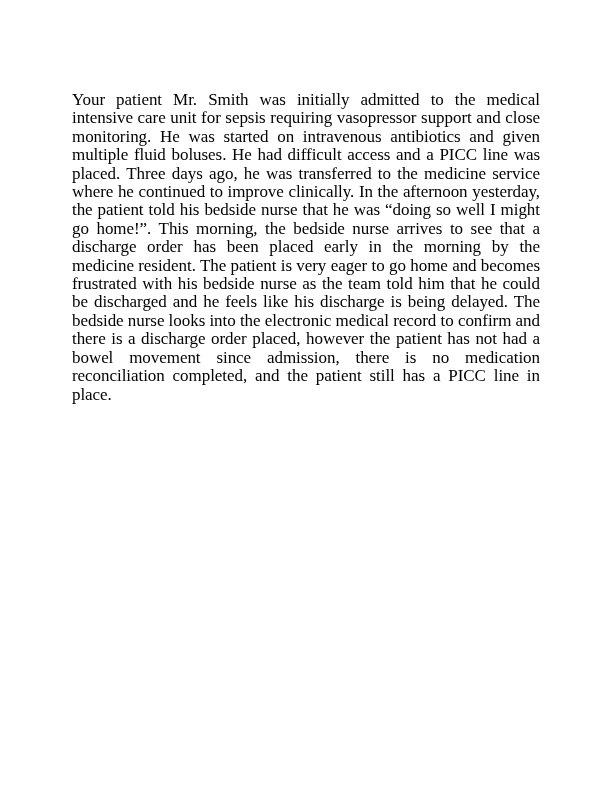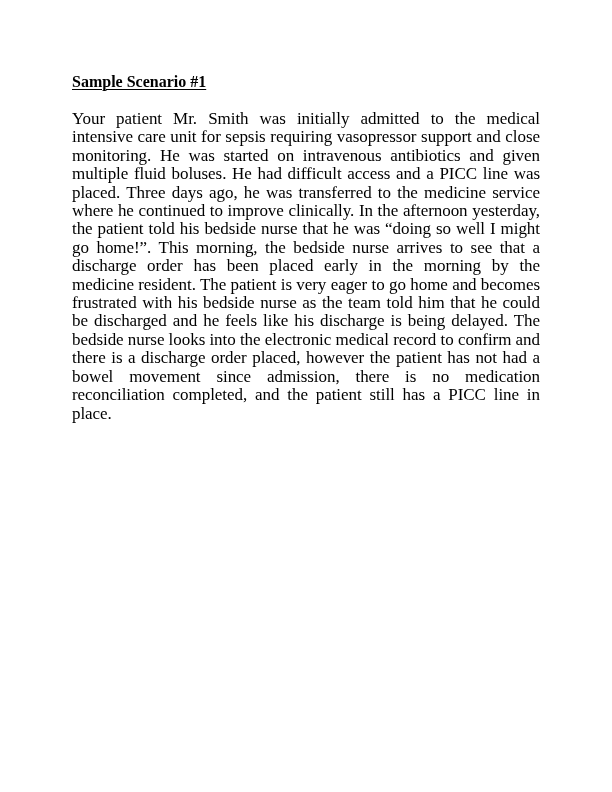--- a/index.html
+++ b/index.html
@@ -39,16 +39,15 @@
       line-height: 18.4px;
       text-align: justify;
       letter-spacing: -0.05px;
     }
   </style>
 </head>
 <body>
 
 <div class="page">
   <div class="title-block">
-    <span class="title-line">Sample Scenario #1</span>
   </div>
   <p class="body-para">Your patient Mr. Smith was initially admitted to the medical intensive care unit for sepsis requiring vasopressor support and close monitoring. He was started on intravenous antibiotics and given multiple fluid boluses. He had difficult access and a PICC line was placed. Three days ago, he was transferred to the medicine service where he continued to improve clinically. In the afternoon yesterday, the patient told his bedside nurse that he was “doing so well I might go home!”. This morning, the bedside nurse arrives to see that a discharge order has been placed early in the morning by the medicine resident. The patient is very eager to go home and becomes frustrated with his bedside nurse as the team told him that he could be discharged and he feels like his discharge is being delayed. The bedside nurse looks into the electronic medical record to confirm and there is a discharge order placed, however the patient has not had a bowel movement since admission, there is no medication reconciliation completed, and the patient still has a PICC line in place.</p>
 </div>
 
 </body></html>

